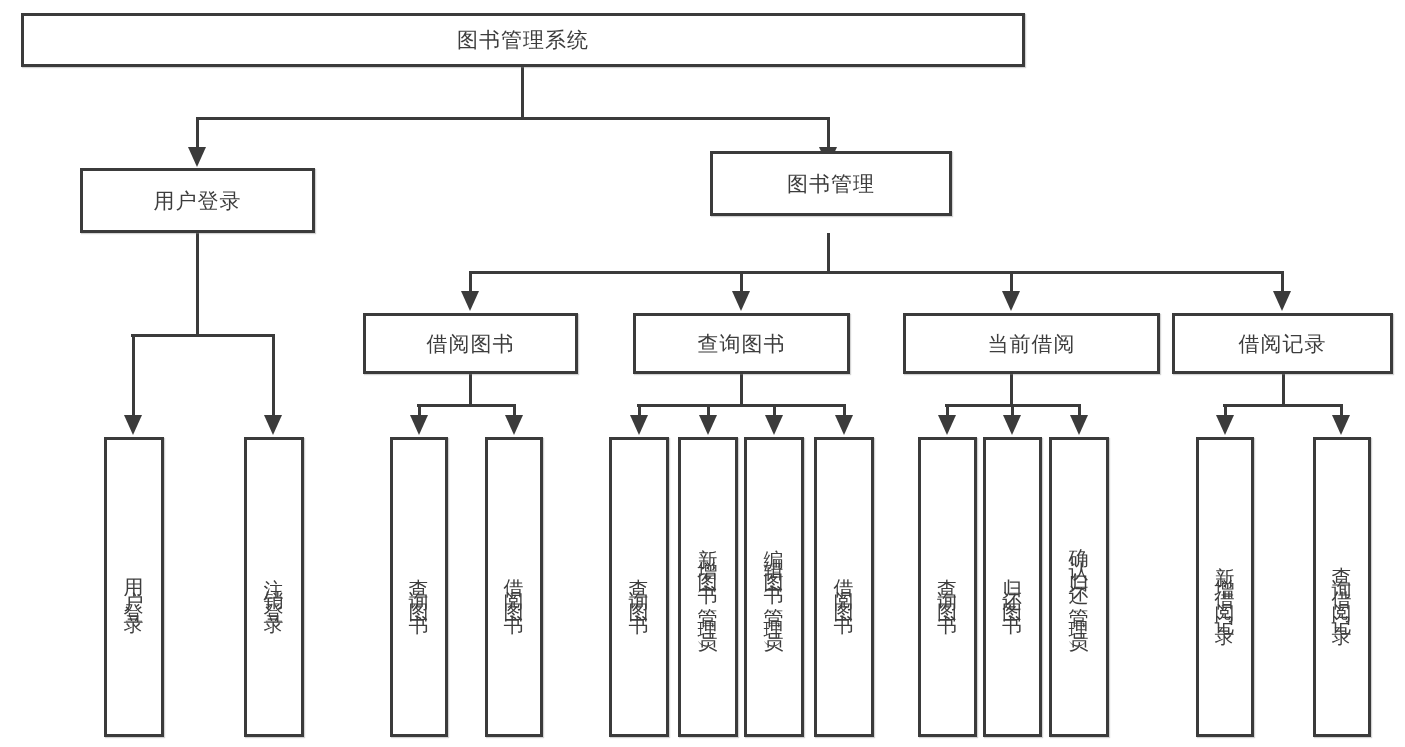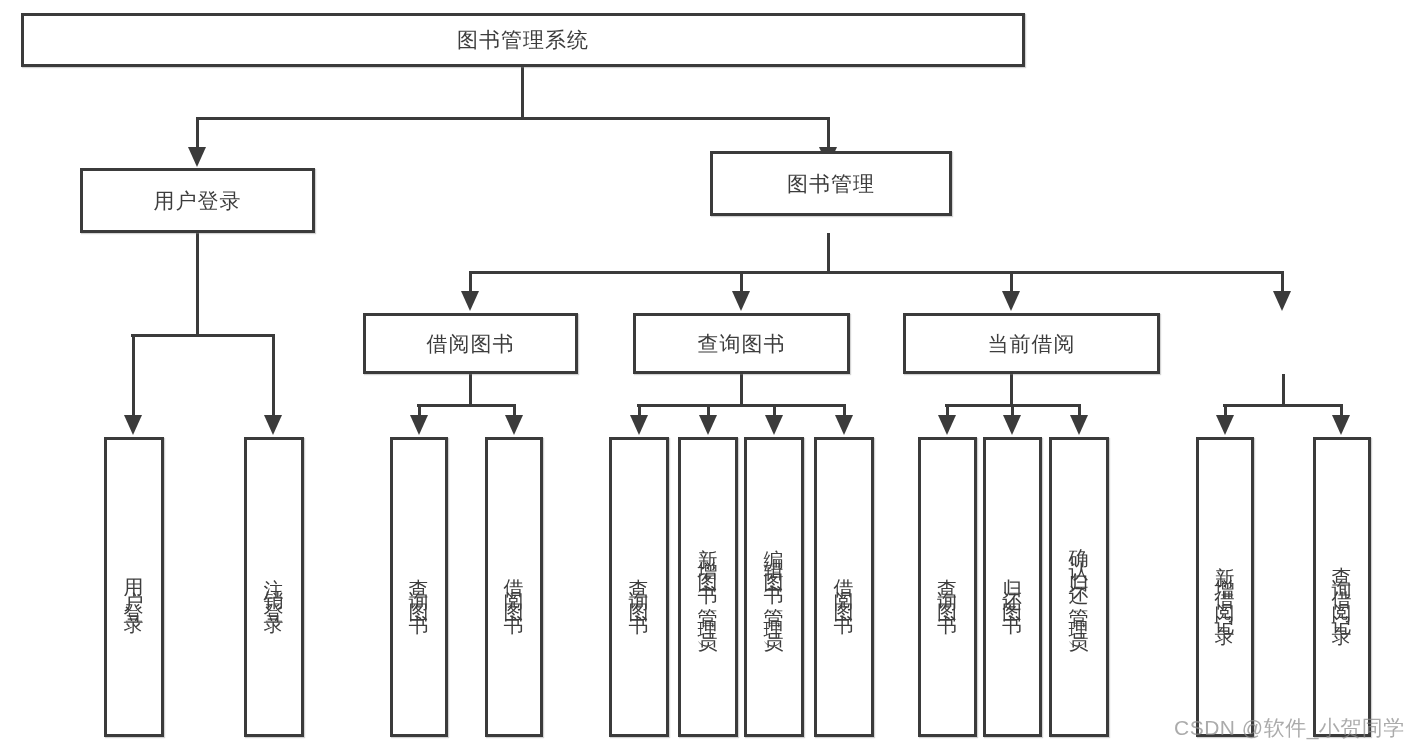--- a/index.html
+++ b/index.html
@@ -56,20 +56,21 @@
 <div class="canvas">
 
   <div class="box h" style="left:21px;top:13px;width:1004px;height:54px">图书管理系统</div>
 
   <div class="box h" style="left:80px;top:168px;width:235px;height:65px">用户登录</div>
   <div class="box h" style="left:710px;top:151px;width:242px;height:65px">图书管理</div>
 
   <div class="box h" style="left:363px;top:313px;width:215px;height:61px">借阅图书</div>
   <div class="box h" style="left:633px;top:313px;width:217px;height:61px">查询图书</div>
   <div class="box h" style="left:903px;top:313px;width:257px;height:61px">当前借阅</div>
+  <div class="box h" style="left:1172px;top:313px;width:221px;height:61px">借阅记录</div>
 
   <div class="box leaf" style="left:104px;top:437px;width:60px;height:300px">用户登录</div>
   <div class="box leaf" style="left:244px;top:437px;width:60px;height:300px">注销登录</div>
 
   <div class="box leaf" style="left:390px;top:437px;width:58px;height:300px">查询图书</div>
   <div class="box leaf" style="left:485px;top:437px;width:58px;height:300px">借阅图书</div>
 
   <div class="box leaf" style="left:609px;top:437px;width:60px;height:300px">查询图书</div>
   <div class="box leaf" style="left:678px;top:437px;width:60px;height:300px">新增图书（管理员）</div>
   <div class="box leaf" style="left:744px;top:437px;width:60px;height:300px">编辑图书（管理员）</div>
@@ -172,15 +173,14 @@
   <div class="hline" style="left:1223px;top:404px;width:120px"></div>
   <div class="drop" style="left:1216px;top:406px;height:29px">
       <div class="stem"></div>
       <div class="head"></div>
     </div>
   <div class="drop" style="left:1332px;top:406px;height:29px">
       <div class="stem"></div>
       <div class="head"></div>
     </div>
 
-  <div class="watermark">CSDN @软件_小贺同学</div>
 
 </div>
 
 </body></html>

